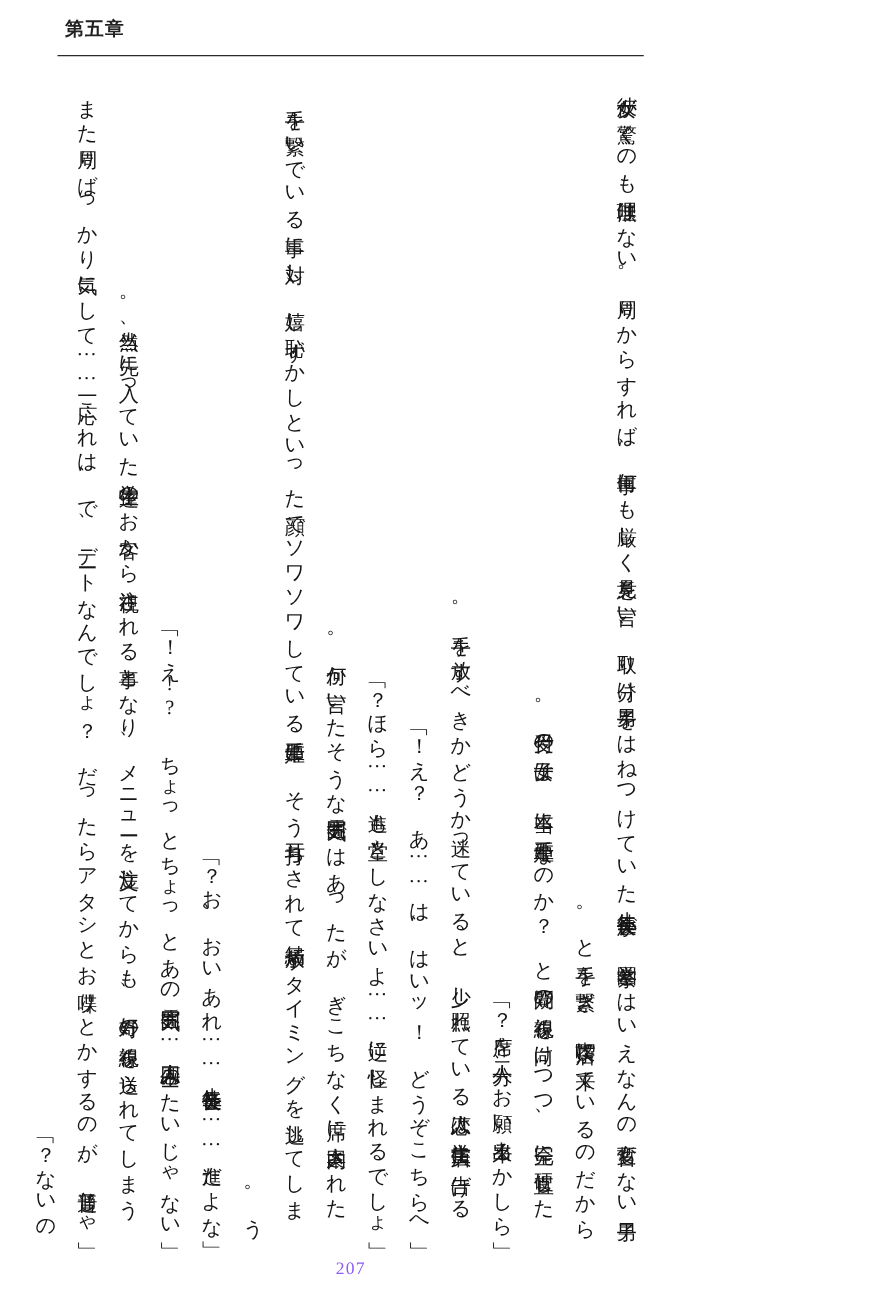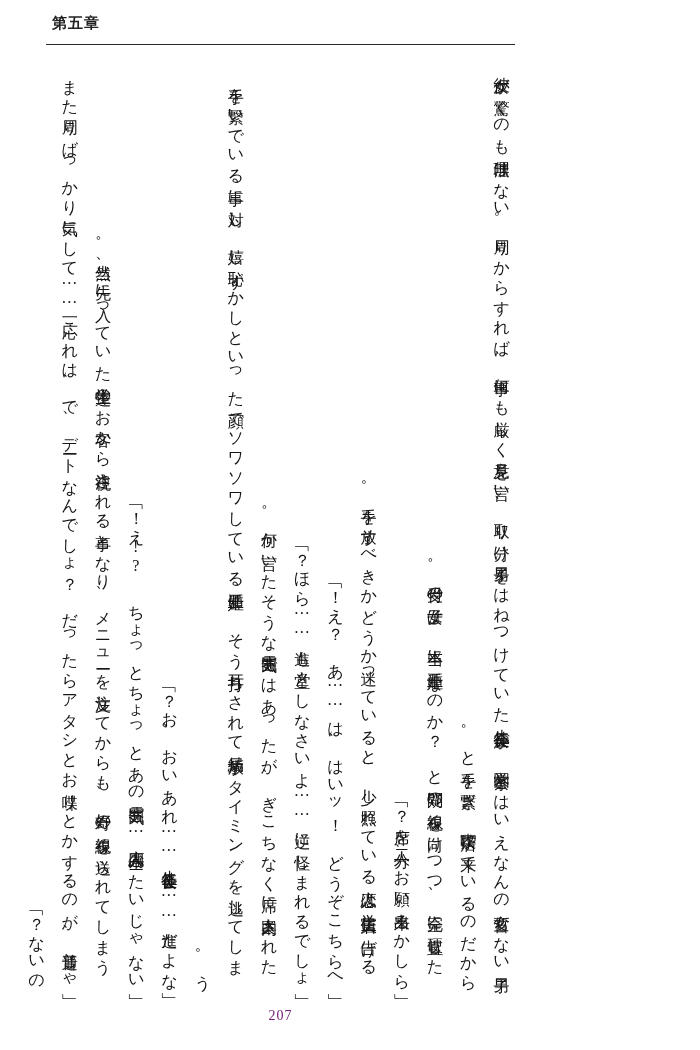--- a/index.html
+++ b/index.html
@@ -79,21 +79,21 @@
   .vtext p.noindent {
     text-indent: 0;
   }
   .page-number {
     position: absolute;
     bottom: 26px;
     left: 0;
     width: 100%;
     text-align: center;
     font-size: 14px;
-    color: #701a75;
+    color: #8b5cf6;
     letter-spacing: 1px;
   }
 </style>
 </head>
 <body>
 
 <div class="page">
 
   <div class="header">
     <span class="chapter-num">第五章</span>

